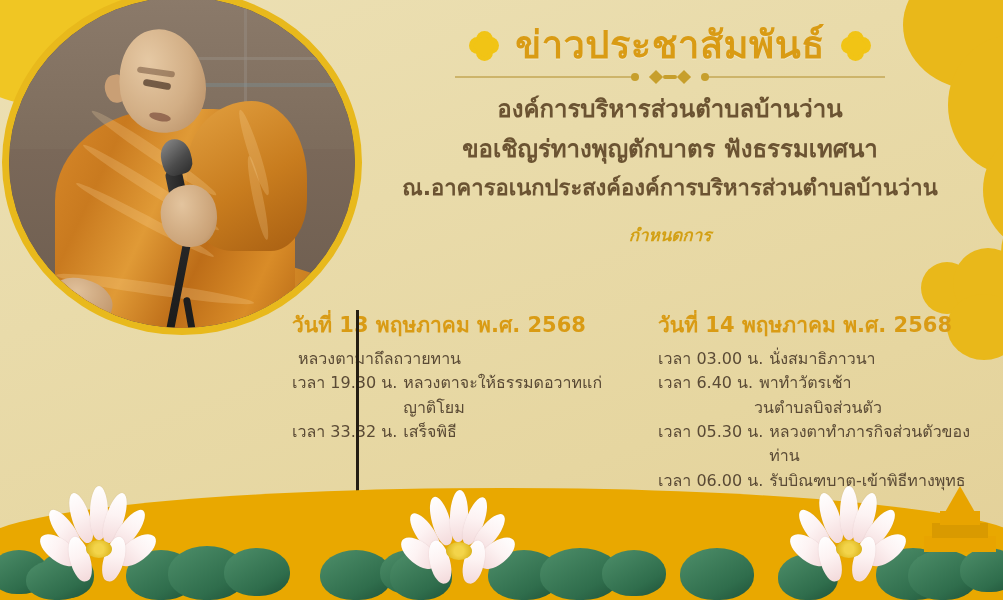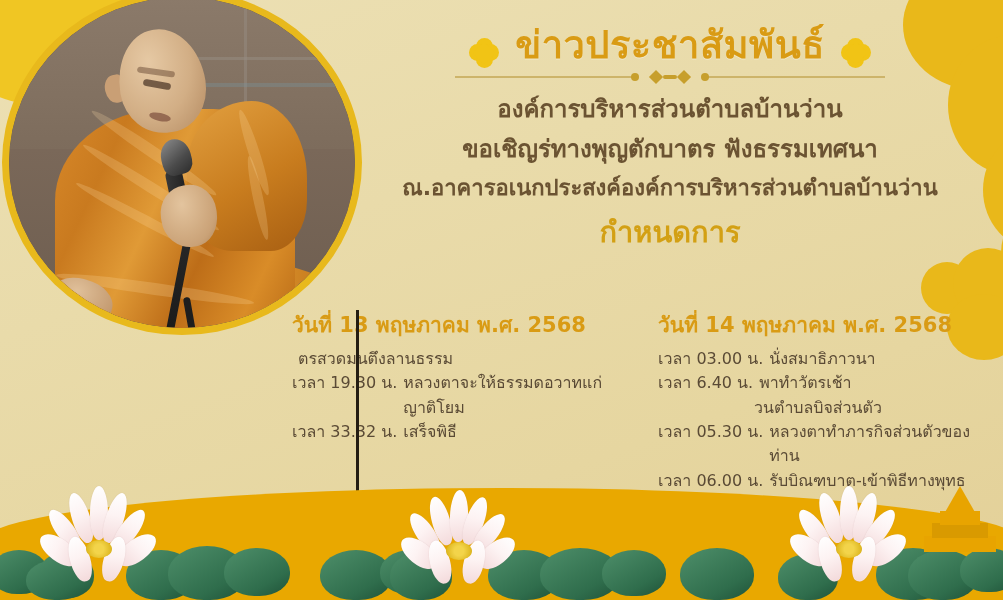--- a/index.html
+++ b/index.html
@@ -156,21 +156,21 @@
 
   
   .header {
     position: absolute;
     left: 360px; top: 24px;
     width: 620px;
     text-align: center;
   }
   .title-row {
     display: flex;
-    align-items: flex-end;
+    align-items: center;
     justify-content: center;
     gap: 16px;
   }
   .quatrefoil {
     width: 30px; height: 30px;
     position: relative;
     flex: 0 0 auto;
   }
   .quatrefoil span {
     position: absolute;
@@ -242,24 +242,25 @@
     margin-top: 7px;
   }
   .venue {
     font-size: 22px;
     font-weight: bold;
     color: #6b5332;
     line-height: 1.4;
     margin-top: 6px;
   }
   .agenda-word {
-    font-size: 29px;
+    font-size: 17px;
     font-weight: bold;
     color: #d3a014;
-    margin-top: 5px;
+    margin-top: 17px;
+    font-style: italic;
   }
 
   
   .schedule {
     position: absolute;
     left: 292px; top: 308px;
     width: 700px;
     display: flex;
     gap: 0;
   }
@@ -436,21 +437,21 @@
     <div class="venue">ณ.อาคารอเนกประสงค์องค์การบริหารส่วนตำบลบ้านว่าน</div>
     <div class="agenda-word">กำหนดการ</div>
   </div>
 
   <div class="schedule">
 
     <div class="col left">
       <div class="day-head">วันที่ 13 พฤษภาคม พ.ศ. 2568</div>
 
       <div class="item">
-        <span class="desc">ตรสวดมนตึงลานธรรม</span>
+        <span class="desc">หลวงตามาถึลถวายทาน</span>
       </div>
       <div class="item">
         <span class="time">เวลา 19.30 น.</span>
         <span class="desc">หลวงตาจะให้ธรรมดอวาทแก่ญาติโยม</span>
       </div>
       <div class="item">
         <span class="time">เวลา 33.32 น.</span>
         <span class="desc">เสร็จพิธี</span>
       </div>
     </div>

